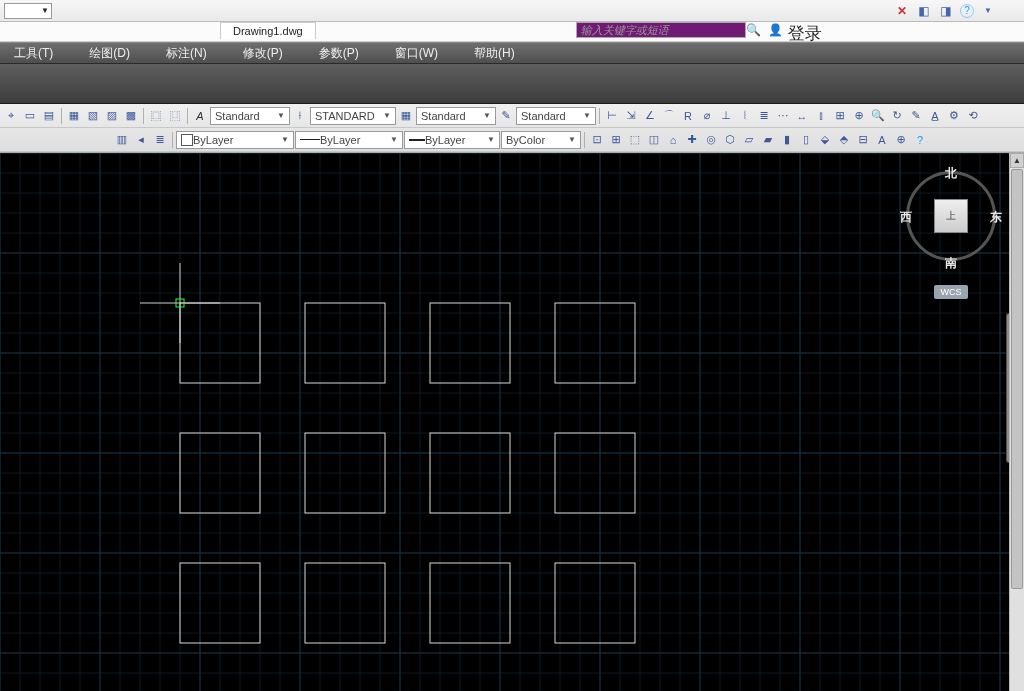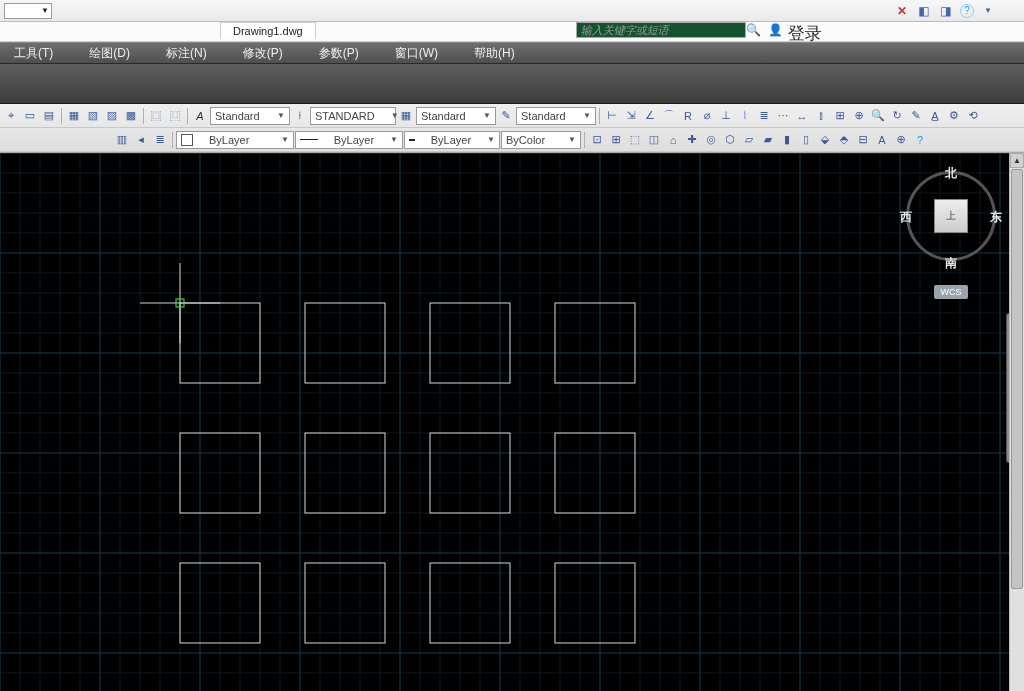--- a/index.html
+++ b/index.html
@@ -3,29 +3,29 @@
 <meta charset="utf-8">
 <style>
 html,body{margin:0;padding:0;width:1024px;height:691px;overflow:hidden;font-family:"Microsoft YaHei","SimSun",Arial,sans-serif;font-size:11px;background:#ccc;color:#222}
 *{box-sizing:border-box}
 .topstrip{height:22px;background:linear-gradient(#f7f7f7,#e9e9e9);border-bottom:1px solid #bbb;display:flex;align-items:center;padding:0 4px;gap:6px}
 .topstrip .dropdown{width:48px;height:16px;border:1px solid #999;background:#fff;display:flex;align-items:center;justify-content:flex-end;padding:0 2px}
 .topstrip .spacer{flex:1}
 .qat-icon{width:16px;height:16px;display:flex;align-items:center;justify-content:center;color:#46a;font-size:12px}
 .doc-bar{height:20px;background:#fbfbfb;border-bottom:1px solid #ccc;display:flex;align-items:flex-start;padding:0 10px}
 .doc-tab{padding:2px 12px;background:#fff;border:1px solid #ccc;border-bottom:none;font-size:11px}
-.search-box{margin-left:260px;width:170px;height:16px;background:#14532d;border:1px solid #aaa;color:#999;font-style:italic;padding:0 4px;display:flex;align-items:center}
+.search-box{margin-left:260px;width:170px;height:16px;background:#701a75;border:1px solid #aaa;color:#999;font-style:italic;padding:0 4px;display:flex;align-items:center}
 .menu-bar{height:22px;background:linear-gradient(#6e6e6e,#4f4f4f);display:flex;align-items:center;padding:0 4px;gap:16px;color:#eee;border-top:1px solid #888;border-bottom:1px solid #2a2a2a}
 .menu-item{padding:3px 10px;font-size:12px}
 .ribbon{height:40px;background:linear-gradient(#5f5f5f,#3c3c3c);border-bottom:1px solid #1a1a1a}
 .toolbar-area{background:linear-gradient(#efefef,#dedede);border-bottom:1px solid #aaa}
 .row{display:flex;align-items:center;height:24px;padding:0 2px;gap:1px;border-bottom:1px solid #c8c8c8}
 .tbtn{width:18px;height:18px;border:1px solid transparent;display:flex;align-items:center;justify-content:center;font-size:11px;color:#3a5a9a}
 .sep{width:1px;height:16px;background:#b0b0b0;margin:0 2px}
-.combo{height:18px;border:1px solid #9a9a9a;background:#fff;display:flex;align-items:center;padding:0 4px;font-size:11px;color:#444;gap:16px}
+.combo{height:18px;border:1px solid #9a9a9a;background:#fff;display:flex;align-items:center;padding:0 4px;font-size:11px;color:#444;gap:0}
 .combo .arrow{margin-left:auto;color:#555;font-size:8px}
 .canvas-wrap{position:relative;width:1024px;height:563px;background:#000}
 svg.grid{position:absolute;inset:0}
 .viewcube{position:absolute;right:18px;top:8px;width:110px;height:120px}
 .vc-ring{position:absolute;left:10px;top:10px;width:90px;height:90px;border-radius:50%;border:3px solid rgba(120,120,120,.7)}
 .vc-face{position:absolute;left:38px;top:38px;width:34px;height:34px;background:linear-gradient(#eee,#ccc);border:1px solid #888;display:flex;align-items:center;justify-content:center;font-size:10px;color:#444}
 .vc-dir{position:absolute;color:#e8e8e8;font-size:12px;font-weight:bold}
 .vc-wcs{position:absolute;left:38px;top:124px;width:34px;height:14px;background:#9aa4ae;color:#fff;font-size:9px;display:flex;align-items:center;justify-content:center;border-radius:2px}
 .sidepanel{position:absolute;right:0;top:160px;width:18px;height:150px;background:linear-gradient(90deg,#8c8c8c,#707070);border:1px solid #555;border-right:none;border-radius:3px 0 0 3px}
 .vscroll{position:absolute;right:0;top:0;bottom:0;width:15px;background:#e0e0e0;border-left:1px solid #bbb}

